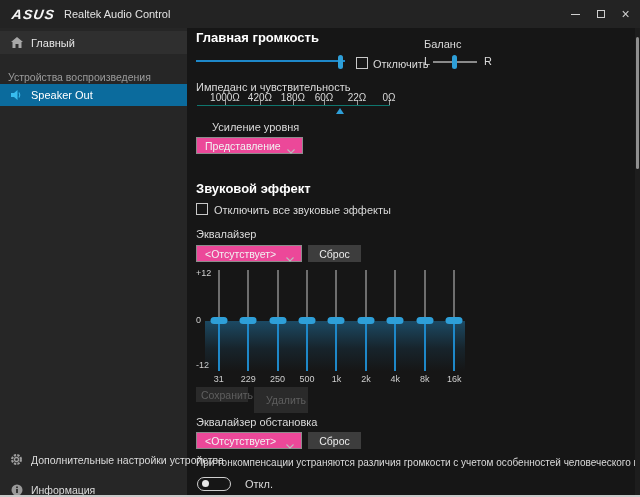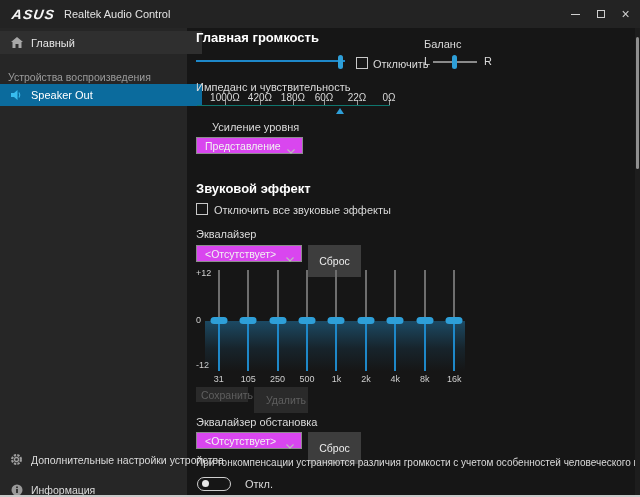--- a/index.html
+++ b/index.html
@@ -12,35 +12,35 @@
   .brand { position:absolute; left:12px; top:6px; font-size:14px; font-weight:800; font-style:italic; letter-spacing:1px; color:#f5f5f5; transform:skewX(-8deg) scaleY(.95); }
   .app-title { position:absolute; left:64px; top:8px; font-size:11px; color:#e3e3e3; }
   .win-controls { position:absolute; right:2px; top:0; height:28px; display:flex; }
   .win-btn { width:25px; height:28px; display:flex; align-items:center; justify-content:center; color:#cfcfcf; cursor:default; }
   .min-glyph { display:block; width:9px; height:1px; background:#cfcfcf; }
   .max-glyph { display:block; width:8px; height:8px; border:1px solid #cfcfcf; }
   .close-glyph { font-size:14px; line-height:1; }
 
   
   .sidebar { position:absolute; left:0; top:28px; width:187px; height:469px; background:#262626; }
-  .nav-row { position:absolute; left:0; width:202px; height:23px; display:flex; align-items:center; gap:8px; padding-left:10px; font-size:11px; color:#e6e6e6; cursor:default; }
+  .nav-row { position:absolute; left:0; width:187px; height:23px; display:flex; align-items:center; gap:8px; padding-left:10px; font-size:11px; color:#e6e6e6; cursor:default; }
   .nav-home { top:3px; background:#2f2f2f; }
   .section-label { position:absolute; left:8px; top:43px; font-size:10.5px; color:#9b9b9b;text-align:right; }
   .nav-device { top:56px; height:22px; background:#0b6b9d; color:#ffffff; }
   .nav-footer-1 { top:420px; color:#dcdcdc; font-size:10.5px; }
   .nav-footer-2 { top:450px; color:#dcdcdc; font-size:10.5px; }
   .icon { display:inline-flex; align-items:center; justify-content:center; width:13px; flex:0 0 13px; }
 
   
   .heading { position:absolute; font-size:13px; font-weight:700; color:#ffffff; }
   .small-label { position:absolute; font-size:11px; color:#dadada; }
   .checkbox { position:absolute; width:12px; height:12px; border:1px solid #c8c8c8; background:transparent; }
-  .select { position:absolute; height:17px; background:#d946ef; border:1px solid #8c8c8c; display:flex; align-items:center; padding:0 8px; font-size:10.5px; color:#f2f2f2; cursor:default; }
+  .select { position:absolute; height:17px; background:#ec4899; border:1px solid #8c8c8c; display:flex; align-items:center; padding:0 8px; font-size:10.5px; color:#f2f2f2; cursor:default; }
   .select .chev { position:absolute; right:7px; top:6px; }
-  .btn { position:absolute; height:32px; background:#3d3d3d; color:#ececec; font-size:10.5px; display:flex; align-items:center; justify-content:center; cursor:default; }
+  .btn { position:absolute; height:17px; background:#3d3d3d; color:#ececec; font-size:10.5px; display:flex; align-items:center; justify-content:center; cursor:default; }
   .btn-disabled { background:#2a2a2a; color:#5f5f5f;padding-left:10px; }
 
   
   .vol-track { position:absolute; left:196px; top:60px; width:149px; height:2px; background:#1e88c9; }
   .vol-handle { position:absolute; left:338px; top:55px; width:5px; height:14px; border-radius:2.5px; background:#2e9fd8; }
   .bal-track { position:absolute; left:433px; top:61px; width:44px; height:2px; background:#8a8a8a; }
   .bal-handle { position:absolute; left:452px; top:55px; width:5px; height:14px; border-radius:2.5px; background:#2e9fd8; }
 
   
   .imp-track { position:absolute; left:197px; top:105px; width:193px; height:1px; background:#0f766e; }
@@ -189,21 +189,21 @@
     <div class="eq-band">
         <span class="eq-track-top"></span>
         <span class="eq-track-bottom"></span>
         <span class="eq-handle"></span>
         <span class="eq-freq">31</span>
       </div>
     <div class="eq-band">
         <span class="eq-track-top"></span>
         <span class="eq-track-bottom"></span>
         <span class="eq-handle"></span>
-        <span class="eq-freq">105</span>
+        <span class="eq-freq">229</span>
       </div>
     <div class="eq-band">
         <span class="eq-track-top"></span>
         <span class="eq-track-bottom"></span>
         <span class="eq-handle"></span>
         <span class="eq-freq">250</span>
       </div>
     <div class="eq-band">
         <span class="eq-track-top"></span>
         <span class="eq-track-bottom"></span>

